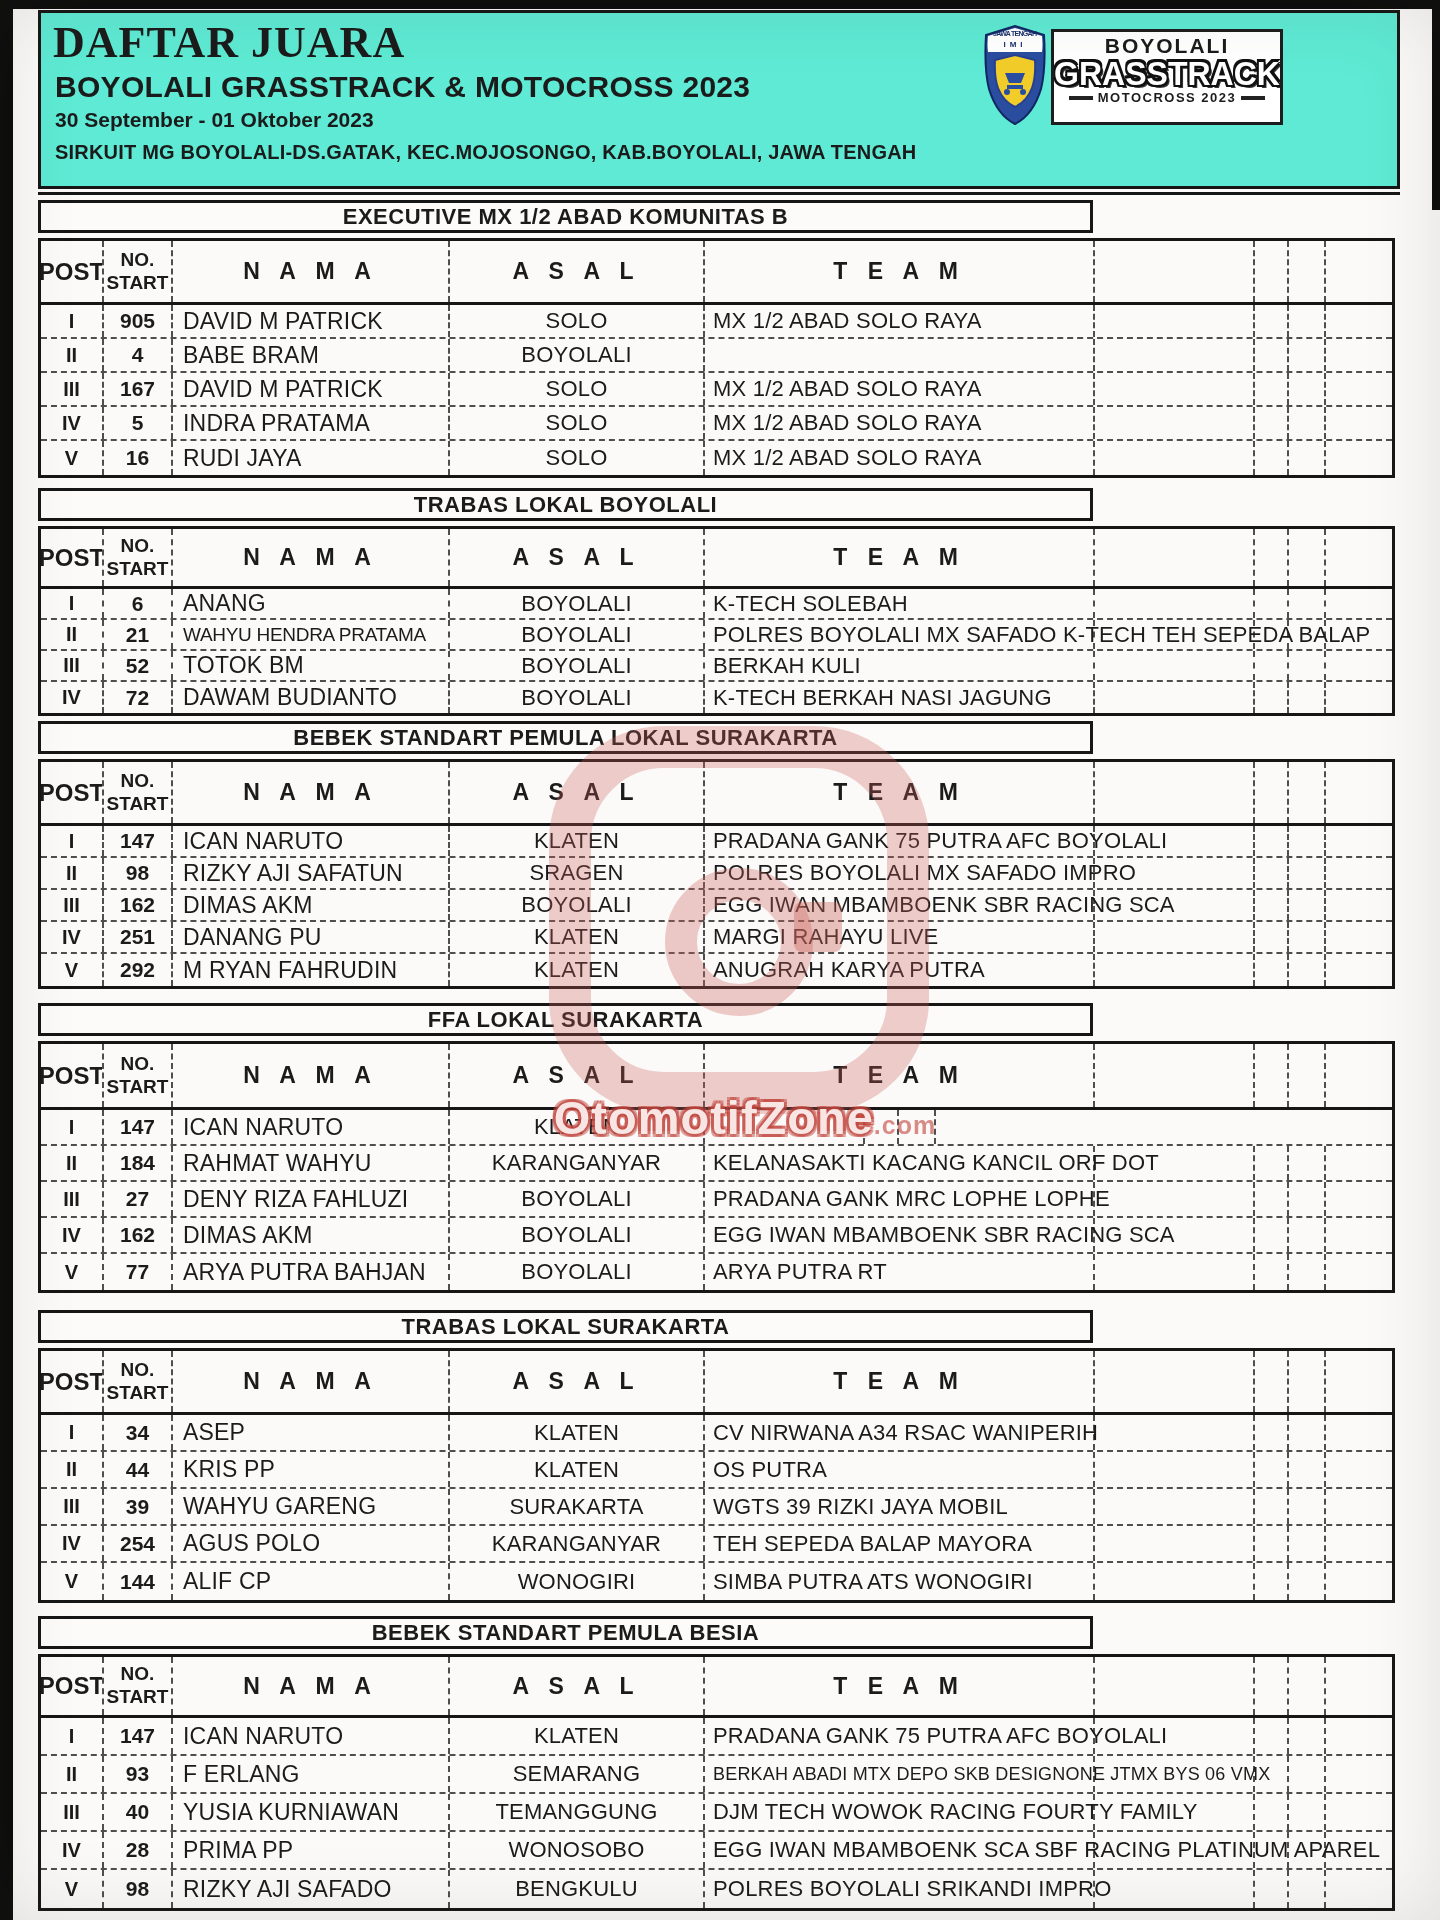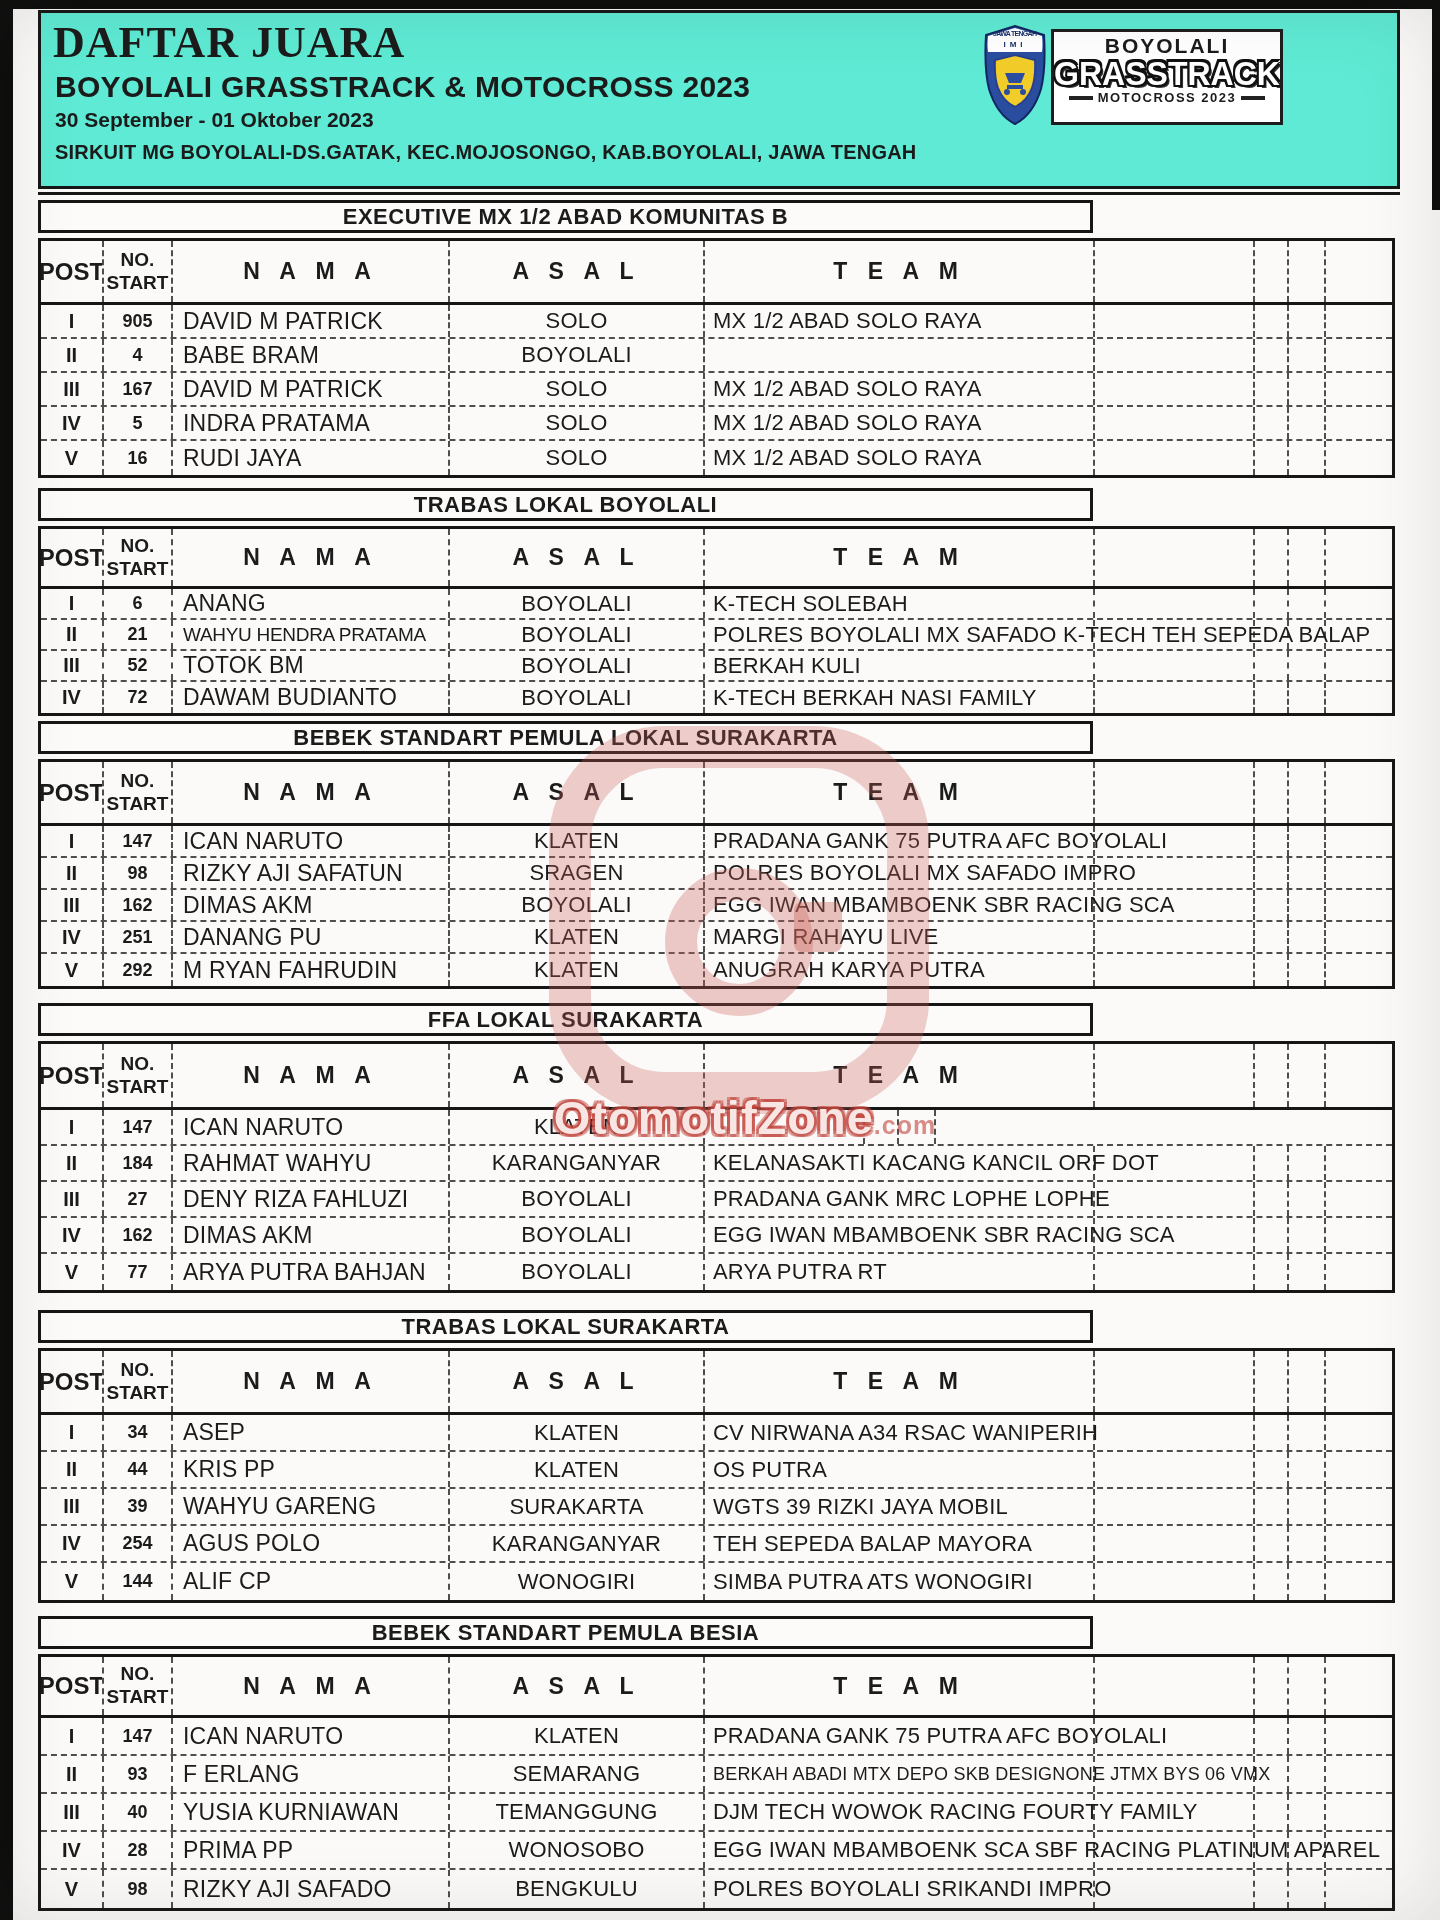--- a/index.html
+++ b/index.html
@@ -42,21 +42,21 @@
   .c.post{width:63px;}
   .c.no{width:69px;}
   .c.nama{width:277px;justify-content:flex-start;padding-left:10px;}
   .c.asal{width:255px;}
   .c.team{width:390px;justify-content:flex-start;padding-left:8px;overflow:visible;}
   .c.e1{width:160px;}.c.e2{width:34px;}.c.e3{width:37px;}.c.e4{flex:1;}
   .hdr .post{font-weight:700;font-size:24px;}
   .hdr .no{flex-direction:column;font-weight:700;font-size:19px;line-height:1.2;}
   .hdr .nama,.hdr .asal,.hdr .team{font-weight:700;font-size:23px;letter-spacing:7px;justify-content:center;padding:0;}
   .pos-t{font-weight:700;font-size:20px;}
-  .num-t{font-weight:700;font-size:18px;text-align:right;}
+  .num-t{font-weight:700;font-size:21px;text-align:right;}
   .tx{white-space:nowrap;font-size:23px;letter-spacing:.2px;}
   .asal .tx{font-size:22px;}
   .team .tx{position:relative;z-index:3;font-size:22px;}
   .tx.cn{font-size:19px;letter-spacing:-.3px;}
   .tx.sm{font-size:18px;}
 
   
   .sec-0{margin-top:14px;} .sec-0 .row{height:34px;} .sec-0 .row.hdr{height:64px;}
   .sec-1{margin-top:10px;} .sec-1 .row{height:31px;} .sec-1 .row.hdr{height:60px;}
   .sec-2{margin-top:5px;} .sec-2 .row{height:32px;} .sec-2 .row.hdr{height:64px;}
@@ -325,21 +325,21 @@
               <div class="c no">
                 <span class="num-t">72</span>
               </div>
               <div class="c nama">
                 <span class="tx">DAWAM BUDIANTO</span>
               </div>
               <div class="c asal">
                 <span class="tx">BOYOLALI</span>
               </div>
               <div class="c team">
-                <span class="tx">K-TECH BERKAH NASI FAMILY</span>
+                <span class="tx">K-TECH BERKAH NASI JAGUNG</span>
               </div>
               <div class="c e1"></div>
               <div class="c e2"></div>
               <div class="c e3"></div>
               <div class="c e4"></div>
             </div>
           </div>
         </section>
         <section class="sec sec-2">
           <div class="sec-title">BEBEK STANDART PEMULA LOKAL SURAKARTA</div>

